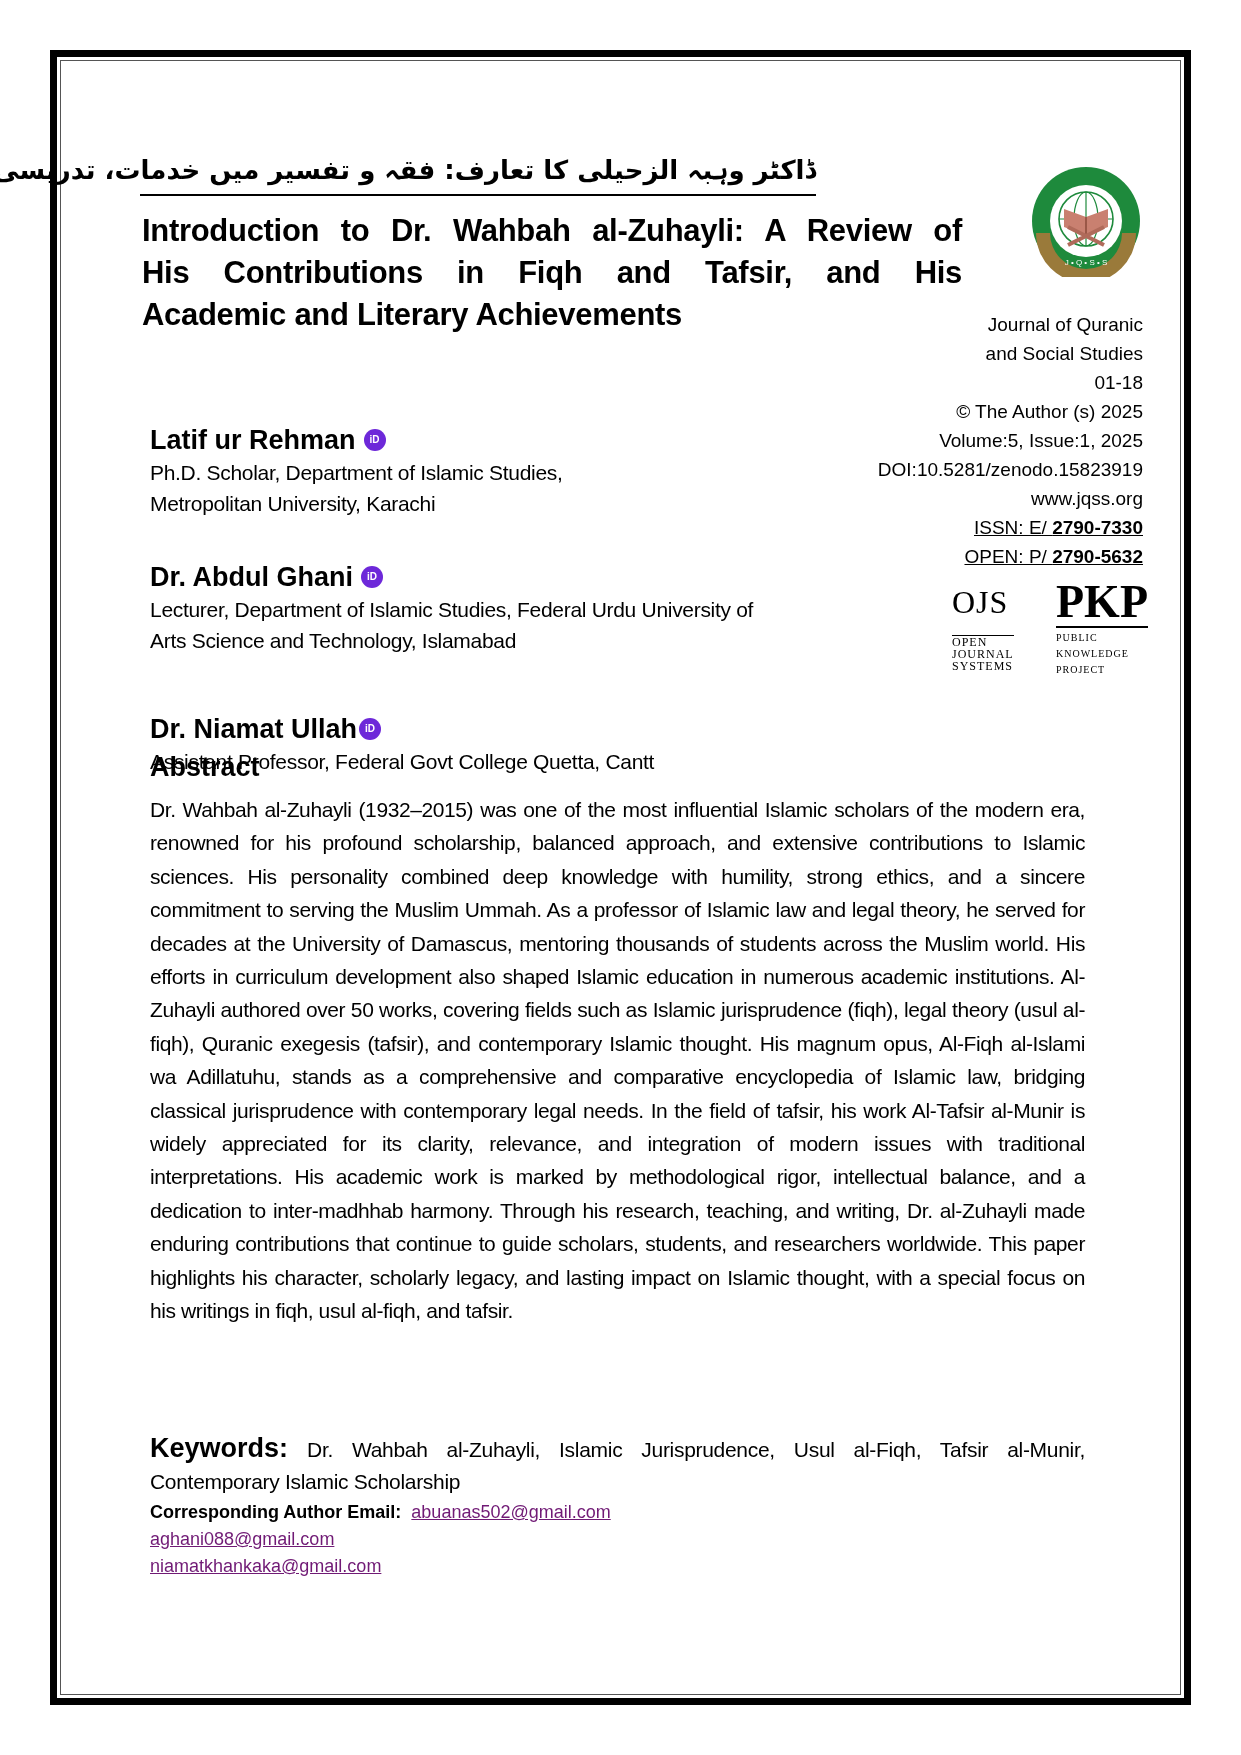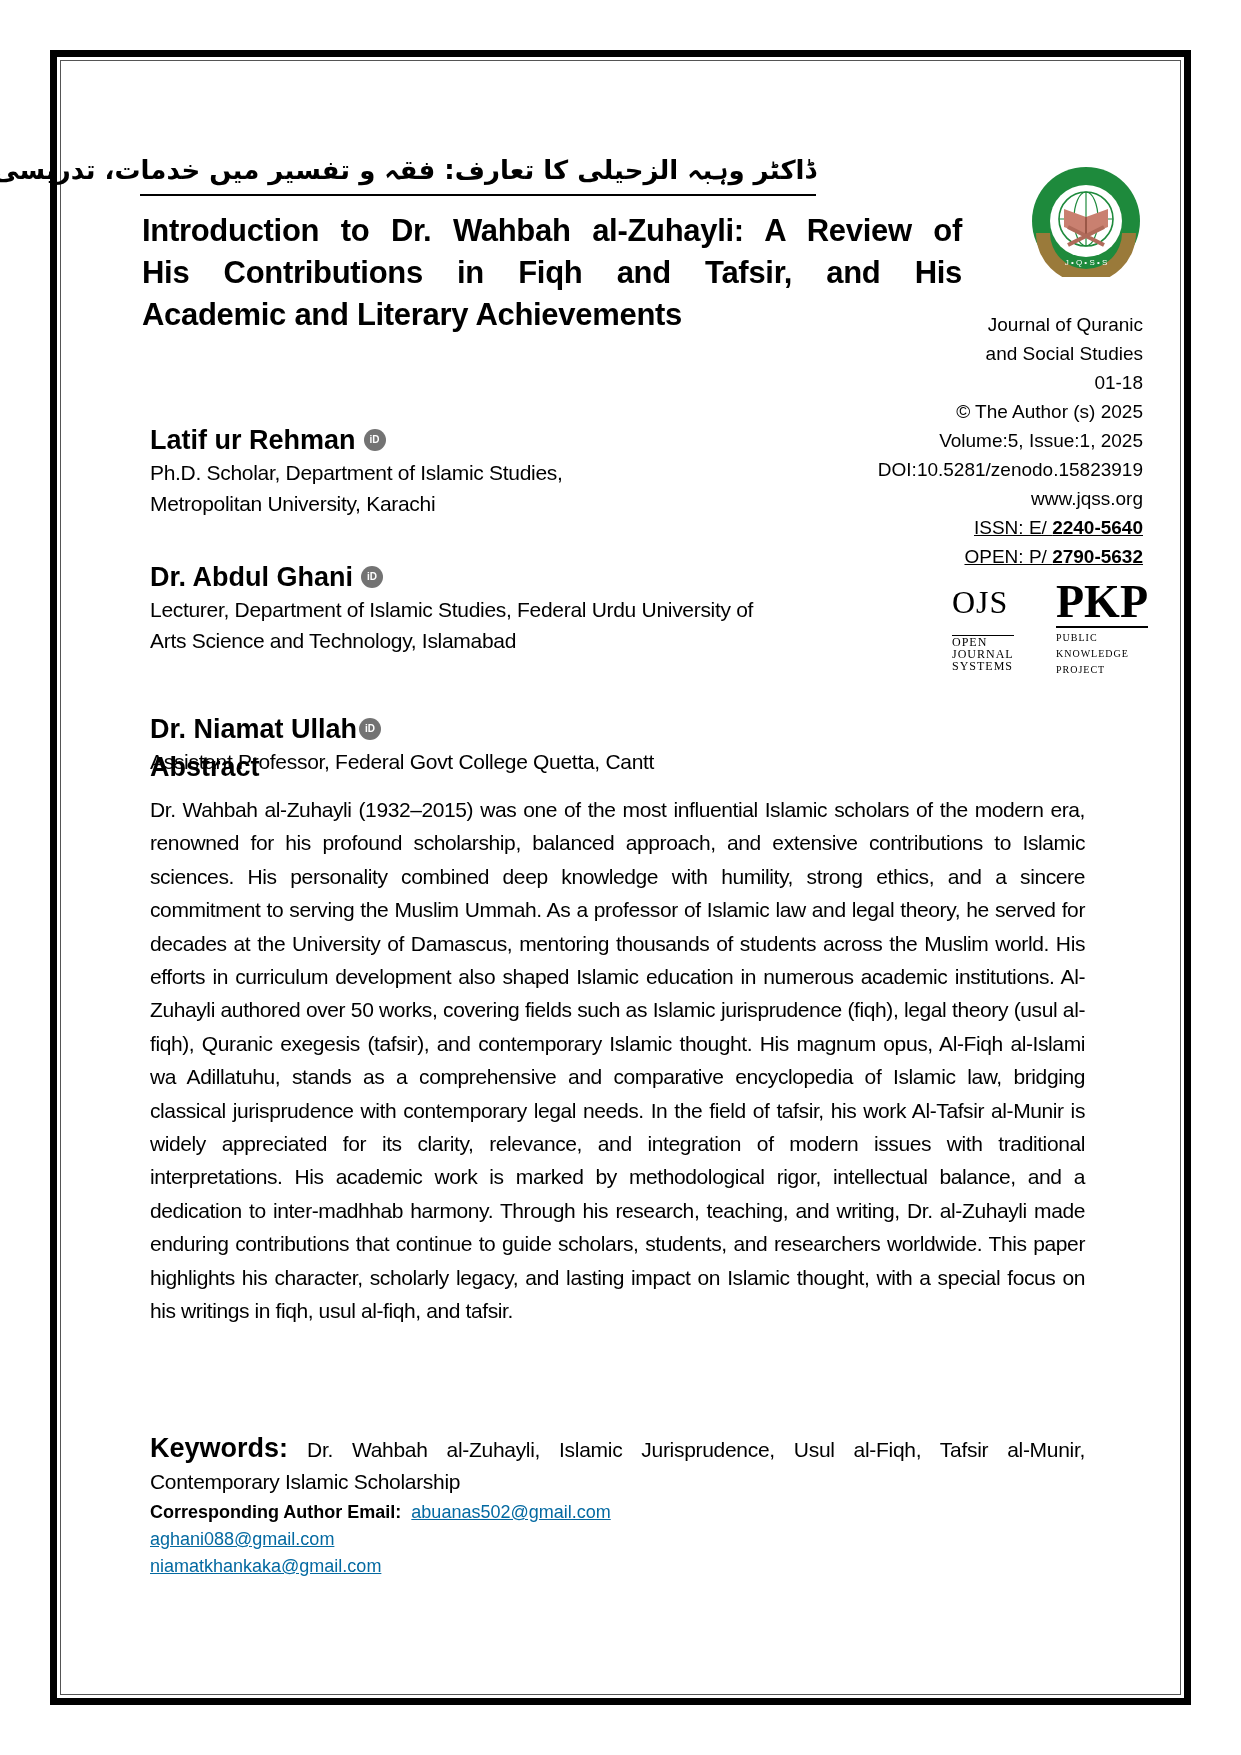--- a/index.html
+++ b/index.html
@@ -28,34 +28,34 @@
   .ojs-pkp { position: absolute; left: 952px; top: 580px; width: 200px; height: 95px; }
   .ojs { position: absolute; left: 0; top: 0; font-family: "Liberation Serif", serif; }
   .ojs .big { font-size: 32px; line-height: 44px; letter-spacing: 1px; border-bottom: 1px solid #000; padding-bottom: 11px; }
   .ojs .small, .pkp .small { font-size: 12px; line-height: 12px; letter-spacing: 1px; }
   .pkp { position: absolute; left: 104px; top: 0; font-family: Liberation Serif, serif; }
   .pkp .big { font-size: 46px; line-height: 44px; font-weight: bold; border-bottom: 2px solid #000; padding-bottom: 2px; }
   .pkp .small { font-size: 10px; margin-top: 4px; }
 
   .author { position: absolute; left: 150px; margin-top: 47px; }
   .author .name { font-size: 27px; font-weight: bold; line-height: 34px; display: inline-flex; align-items: center; }
-  .orcid { display: inline-block; width: 22px; height: 22px; border-radius: 50%; background: #737373;
+  .orcid { display: inline-block; width: 22px; height: 22px; border-radius: 50%; background: #6d28d9;
            color: #fff; font-size: 10px; font-weight: bold; text-align: center; line-height: 22px; margin-left: 8px; }
   .author .aff { font-size: 21px; line-height: 31px; letter-spacing: -0.3px; }
 
   .abstract-h { position: absolute; left: 150px; top: 752px; font-size: 27px; font-weight: bold; }
   .abstract { position: absolute; left: 150px; top: 793px; width: 935px; font-size: 21px; line-height: 33.4px;
               text-align: justify; letter-spacing: -0.4px; word-spacing: 0px; }
 
   .keywords { position: absolute; left: 150px; top: 1432px; width: 935px; font-size: 21px; line-height: 32px;
               text-align: justify; letter-spacing: -0.3px; }
   .keywords .kw-label { font-size: 27px; font-weight: bold; letter-spacing: 0; }
   .corr { position: absolute; left: 150px; top: 1499px; font-size: 18px; line-height: 27px; }
   .corr .lbl { font-weight: bold; margin-right: 10px; }
-  .email { color: #0369a1; text-decoration: underline; text-align: right; }
+  .email { color: #701a75; text-decoration: underline; text-align: right; }
 </style>
 </head>
 <body>
 
 <div class="frame-outer"></div>
 <div class="frame-inner"></div>
 
 <div class="urdu-title">ڈاکٹر وہبہ الزحیلی کا تعارف: فقہ و تفسیر میں خدمات، تدریسی و تصنیفی کارناموں کا جائزہ</div>
 
 <div class="en-title">
@@ -79,21 +79,21 @@
 </svg>
 
 <div class="meta">
   <div>Journal of Quranic</div>
   <div>and Social Studies</div>
   <div>01-18</div>
   <div>© The Author (s) 2025</div>
   <div>Volume:5, Issue:1, 2025</div>
   <div>DOI:10.5281/zenodo.15823919</div>
   <div>www.jqss.org</div>
-  <div class="issn"><span>ISSN: E/ </span><b>2240-5640</b></div>
+  <div class="issn"><span>ISSN: E/ </span><b>2790-7330</b></div>
   <div class="issn"><span>OPEN: P/ </span><b>2790-5632</b></div>
 </div>
 
 <div class="ojs-pkp">
   <div class="ojs">
     <div class="big">OJS</div>
     <div class="small">OPEN</div>
     <div class="small">JOURNAL</div>
     <div class="small">SYSTEMS</div>
   </div>

